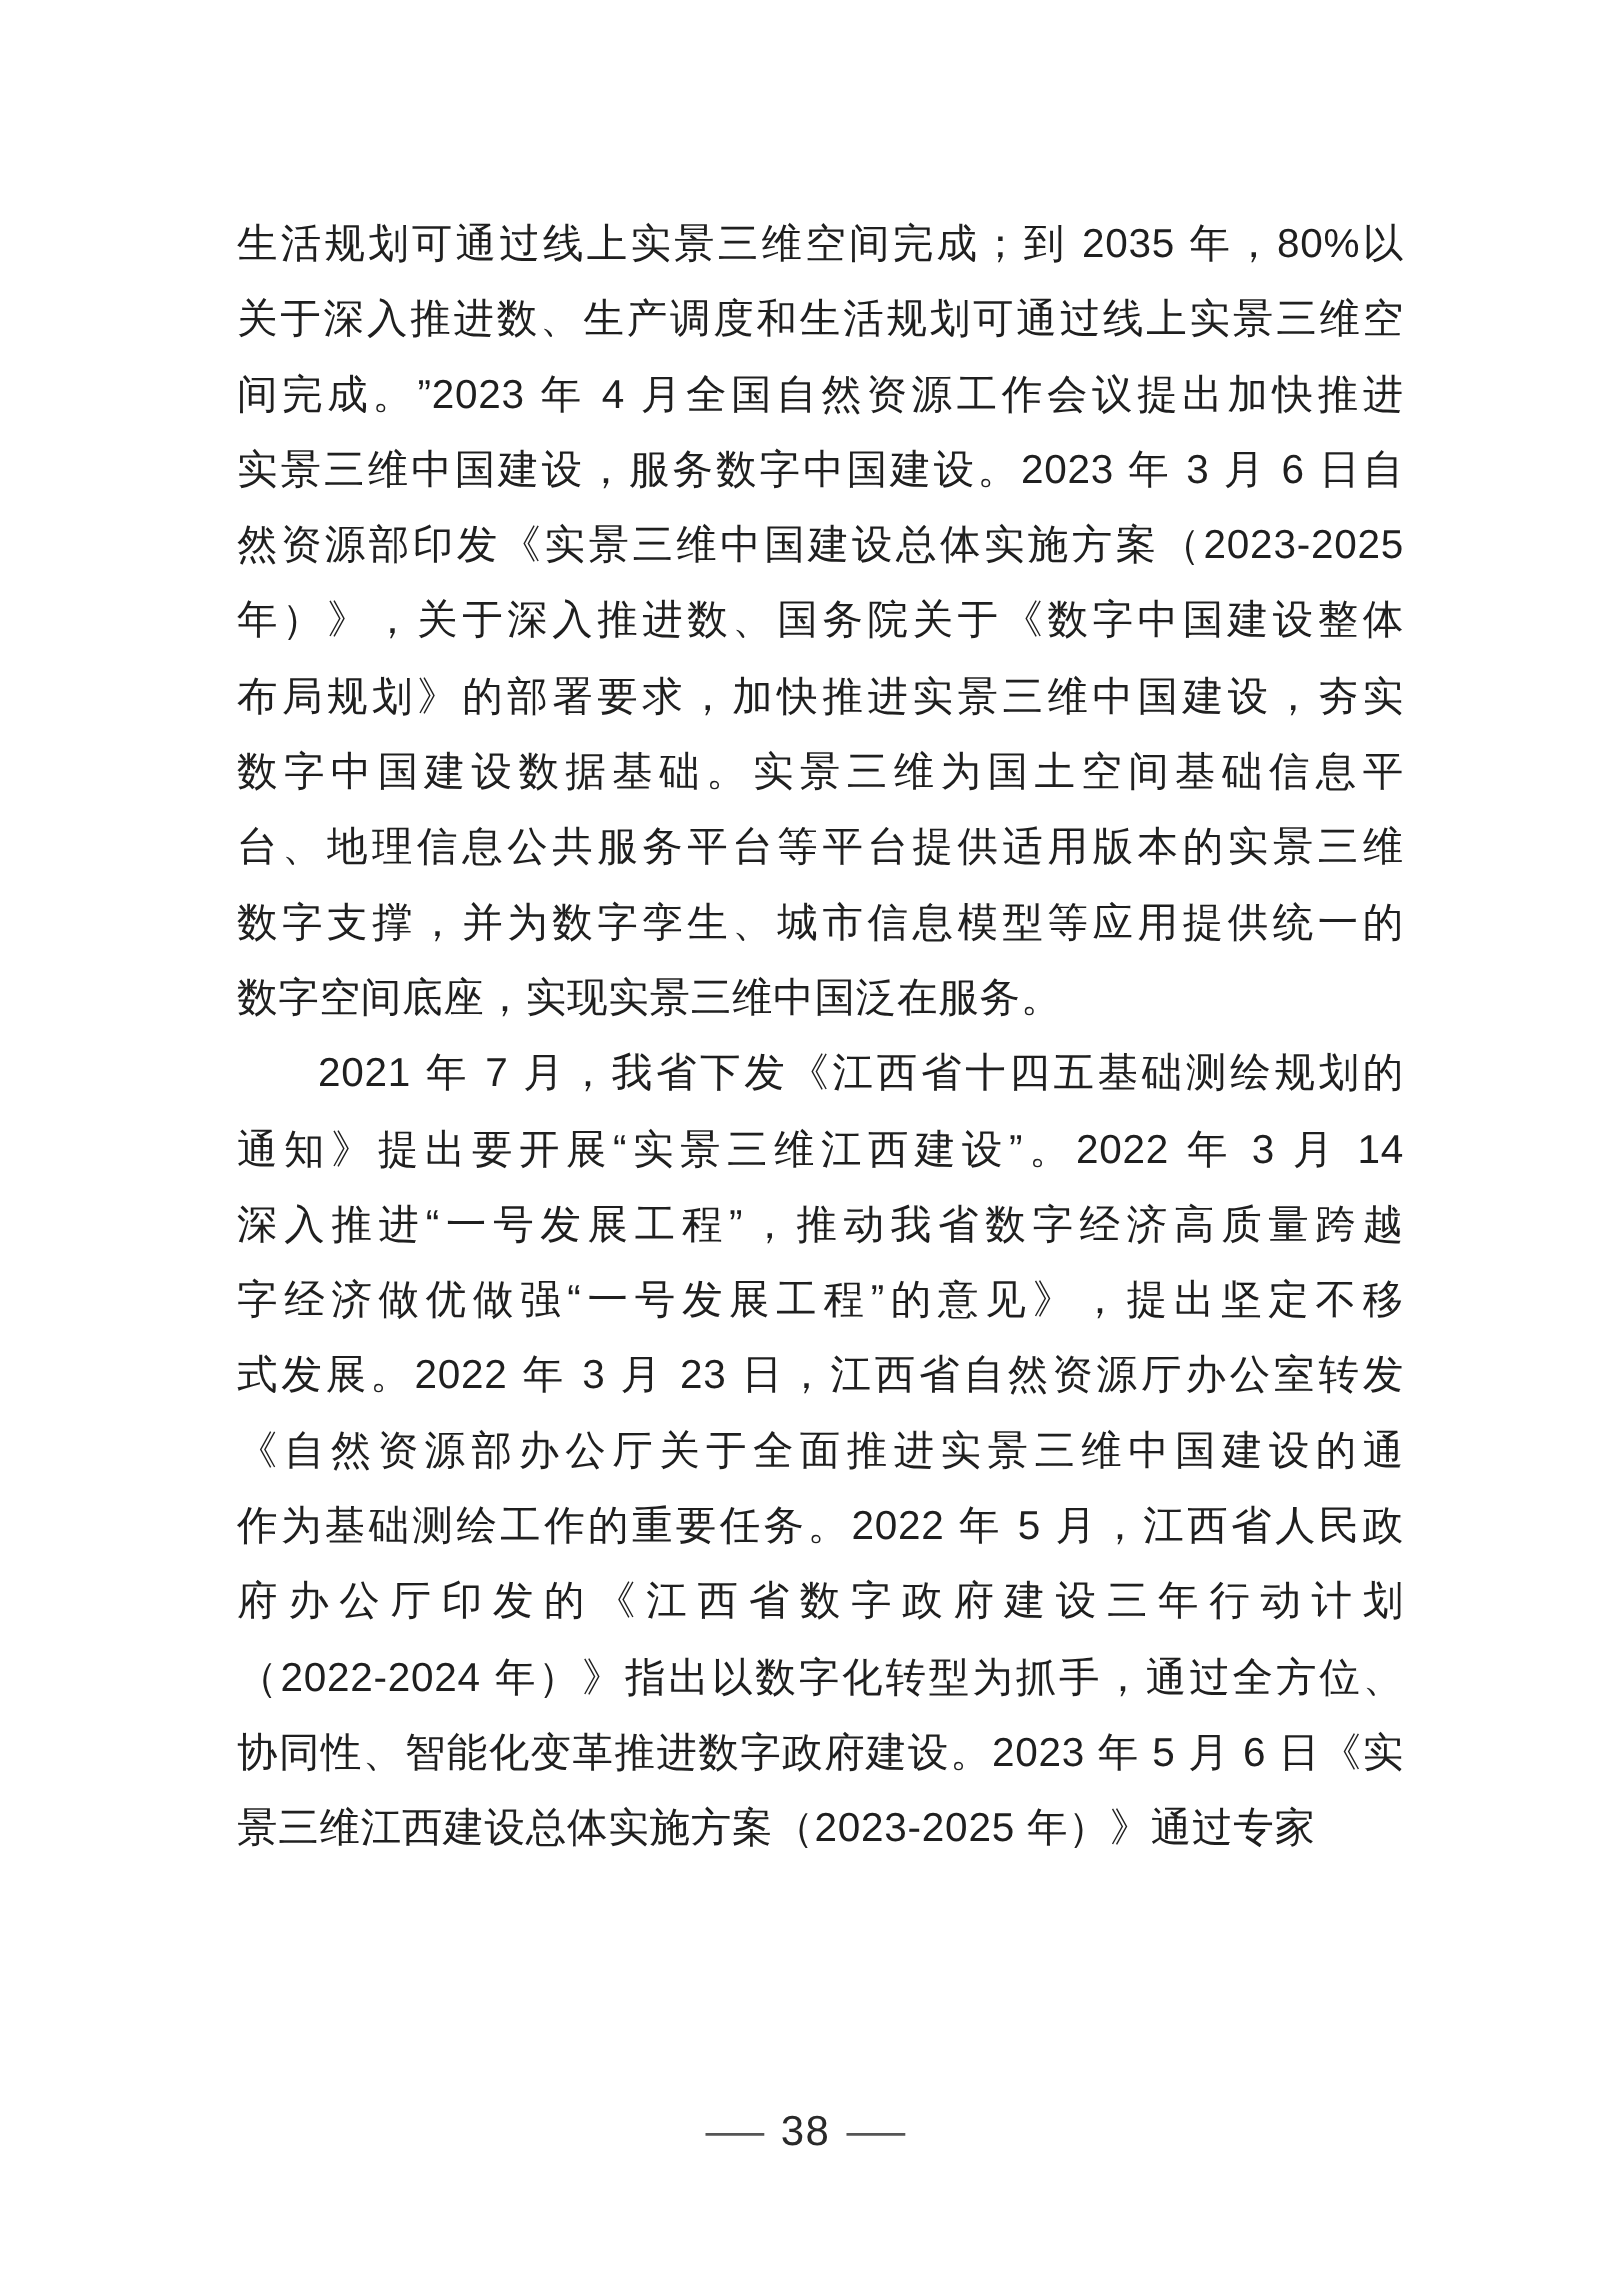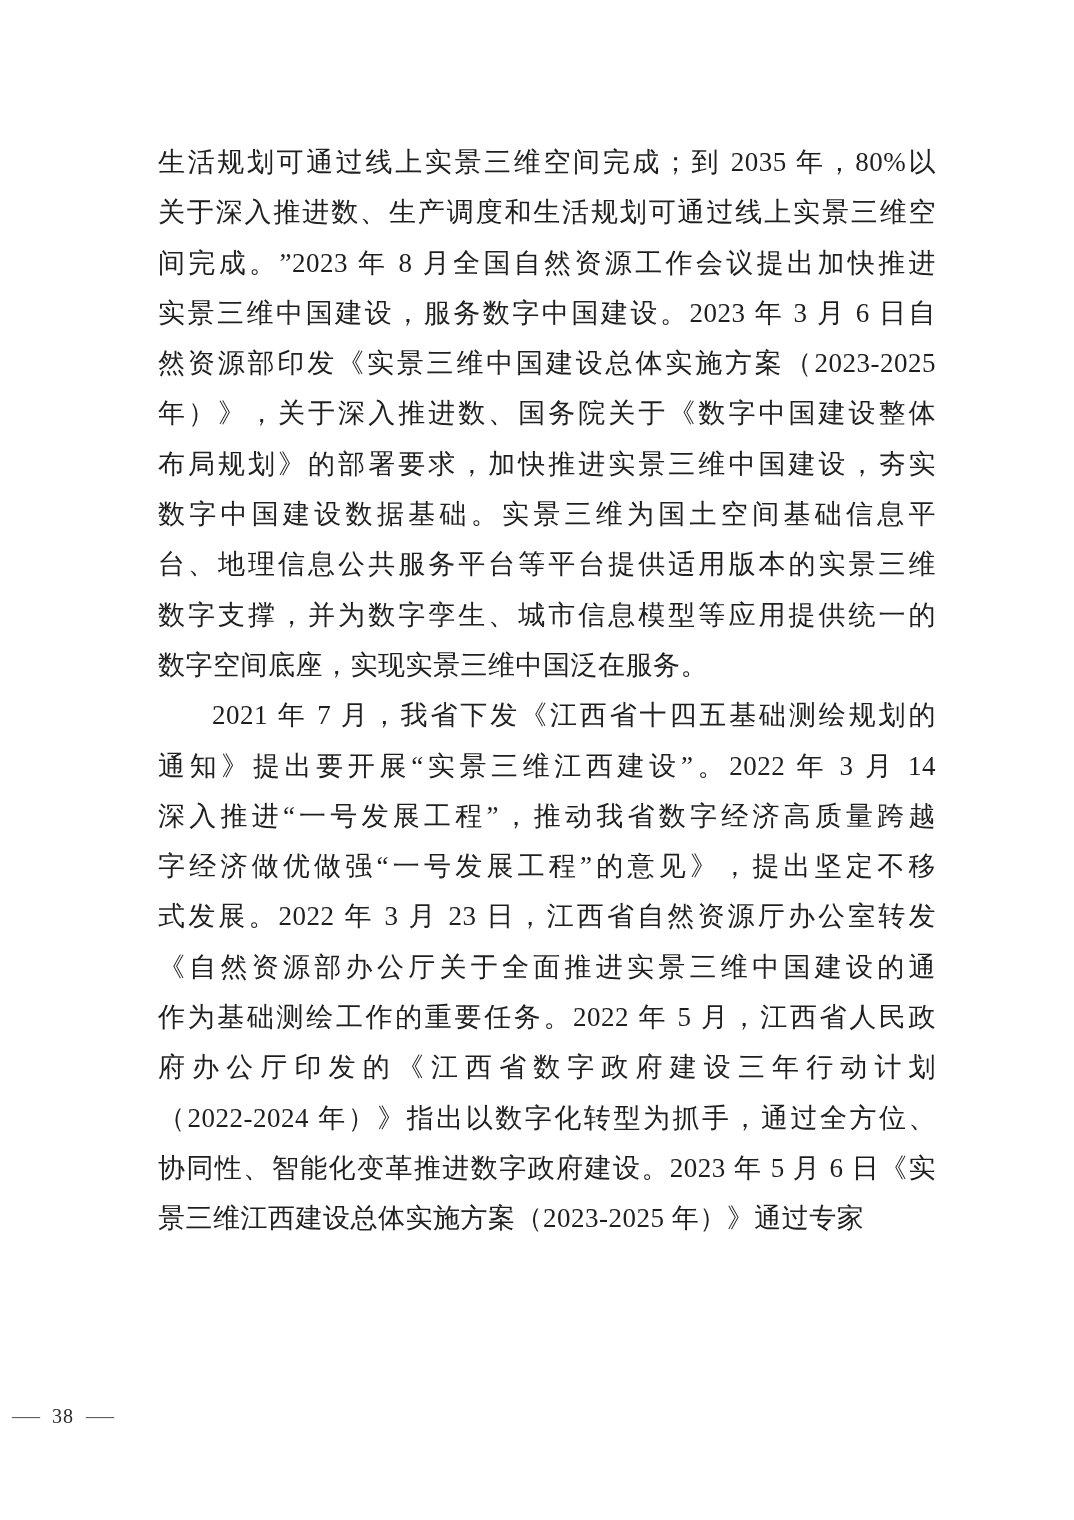--- a/index.html
+++ b/index.html
@@ -5,21 +5,21 @@
   html, body {
     margin: 0;
     padding: 0;
     background: #ffffff;
   }
   .page {
     position: relative;
     width: 1074px;
     height: 1520px;
     background: #ffffff;
-    font-family: Liberation Serif, serif;
+    font-family: Liberation Sans, sans-serif;
     color: #1f1f1f;
     overflow: hidden;
   }
   .text-block {
     position: absolute;
     left: 158px;
     top: 137px;
     width: 778px;
   }
   .line {
@@ -38,21 +38,22 @@
     text-align-last: left;
   }
   .line.indent {
     text-indent: 54px;
   }
   .footer {
     position: absolute;
     top: 1405px;
     left: 0;
     width: 100%;
-    font-size: 20px;
+    text-align: center;
+    font-size: 28px;
     color: #2a2a2a;
   }
   .footer .dash {
     display: inline-block;
     margin: 0 16px;
     color: #555;
     transform: scaleX(1.4);
   }
   .footer .pagenum {
     display: inline-block;
@@ -61,21 +62,21 @@
 </style>
 </head>
 <body>
 
 <div class="page">
 
   <div class="text-block">
 
     <p class="line">生活规划可通过线上实景三维空间完成；到 2035 年，80%以</p>
     <p class="line">关于深入推进数、生产调度和生活规划可通过线上实景三维空</p>
-    <p class="line">间完成。”2023 年 8 月全国自然资源工作会议提出加快推进</p>
+    <p class="line">间完成。”2023 年 4 月全国自然资源工作会议提出加快推进</p>
     <p class="line">实景三维中国建设，服务数字中国建设。2023 年 3 月 6 日自</p>
     <p class="line">然资源部印发《实景三维中国建设总体实施方案（2023-2025</p>
     <p class="line">年）》，关于深入推进数、国务院关于《数字中国建设整体</p>
     <p class="line">布局规划》的部署要求，加快推进实景三维中国建设，夯实</p>
     <p class="line">数字中国建设数据基础。实景三维为国土空间基础信息平</p>
     <p class="line">台、地理信息公共服务平台等平台提供适用版本的实景三维</p>
     <p class="line">数字支撑，并为数字孪生、城市信息模型等应用提供统一的</p>
     <p class="line last">数字空间底座，实现实景三维中国泛在服务。</p>
 
     <p class="line indent">2021 年 7 月，我省下发《江西省十四五基础测绘规划的</p>

